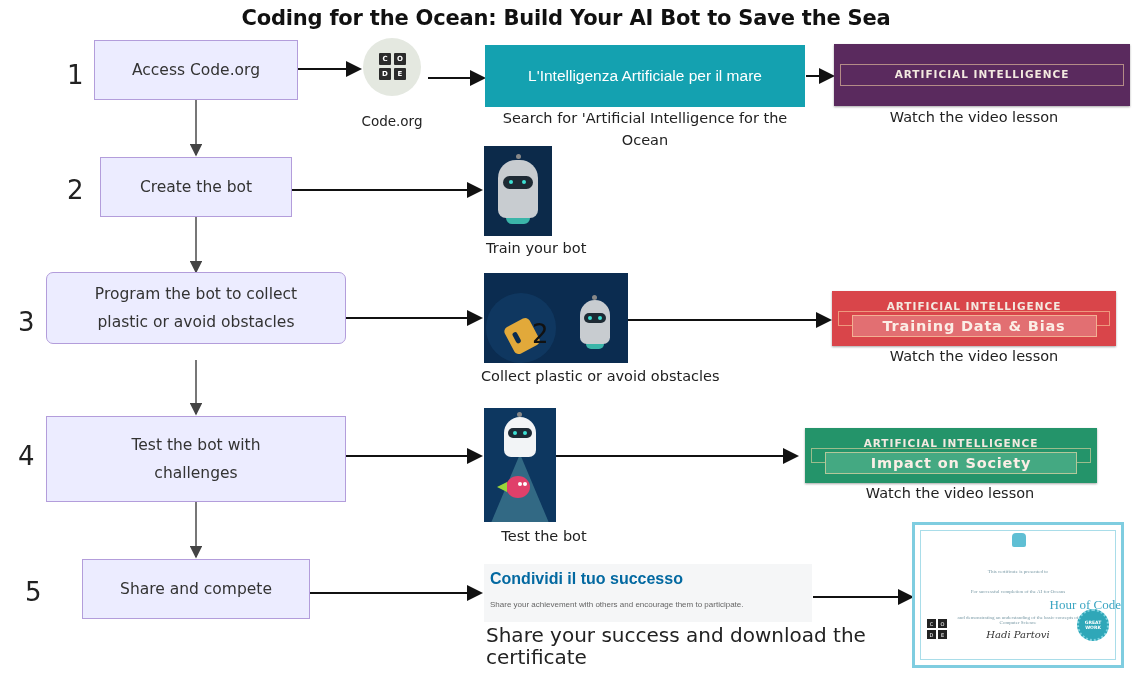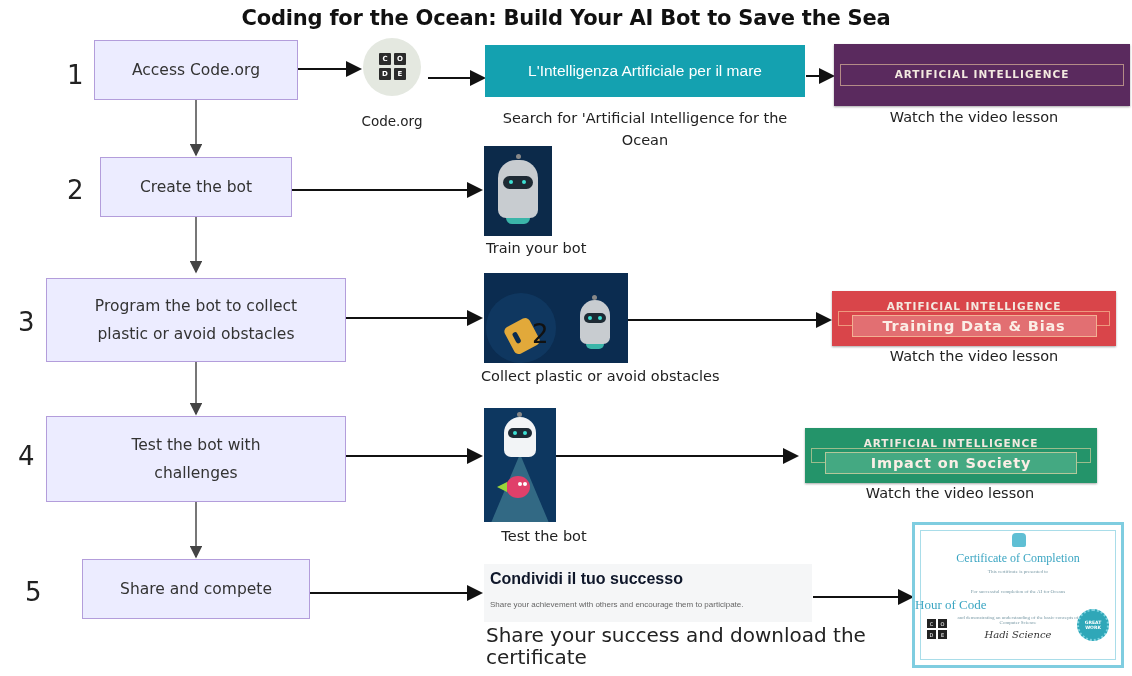--- a/index.html
+++ b/index.html
@@ -45,31 +45,31 @@
   .bot-img { background: #0c2a4a; overflow: hidden; }
   .bot { position: absolute; }
   .bot .head { position: absolute; background: #c8ccd0; border-radius: 18px 18px 8px 8px; }
   .bot .visor { position: absolute; background: #1e2a34; border-radius: 8px; }
   .bot .eye { position: absolute; width: 4px; height: 4px; border-radius: 50%; background: #3de0d2; }
   .bot .antenna { position: absolute; width: 5px; height: 5px; border-radius: 50%; background: #888; }
   .bot .base { position: absolute; background: #3bb5a9; border-radius: 0 0 8px 8px; }
 
   
   .share-card { background: #f5f6f7; box-sizing: border-box; padding: 6px 6px; }
-  .share-card .share-title { font-family: "Liberation Sans", sans-serif; font-weight: bold; font-size: 16px; color: #0f172a; }
+  .share-card .share-title { font-family: "Liberation Sans", sans-serif; font-weight: bold; font-size: 16px; color: #0369a1; }
   .share-card .share-sub { font-size: 8px; color: #666; margin-top: 12px; font-family: "Liberation Sans", sans-serif; }
 
   
   .cert { background: #ffffff; border: 3px solid #7fcde0; box-sizing: border-box; }
   .cert .cert-inner { position: absolute; left: 5px; top: 5px; right: 5px; bottom: 5px; border: 1px solid #a9dde9; }
   .cert .cert-title { position: absolute; left: 0; right: 0; top: 26px; text-align: center;
                       font-family: "Liberation Serif", serif; color: #3aa5c2; font-size: 12px; }
   .cert .cert-small { position: absolute; left: 0; right: 0; text-align: center; font-family: "Liberation Serif", serif;
                       color: #7a9aa6; font-size: 5px; }
-  .cert .cert-hoc { position: absolute; left: 0; right: 0; top: 72px; text-align: left;
+  .cert .cert-hoc { position: absolute; left: 0; right: 0; top: 72px; text-align: right;
                     font-family: "Liberation Serif", serif; color: #3aa5c2; font-size: 13px; }
   .cert .seal { position: absolute; right: 12px; top: 84px; width: 28px; height: 28px; border-radius: 50%;
                 background: #2fa7b8; border: 2px dotted #7fd3e0; color: #fff; font-size: 4.5px; display: flex;
                 align-items: center; justify-content: center; text-align: center; font-weight: bold; }
   .cert .cert-logo { position: absolute; left: 12px; top: 94px; width: 20px; height: 20px; display: grid;
                      grid-template-columns: 9px 9px; grid-gap: 2px; }
   .cert .cert-logo span { background: #222; color: #fff; font-size: 5px; display: flex; align-items: center; justify-content: center; }
   .cert .signature { position: absolute; left: 0; right: 0; top: 104px; text-align: center; font-family: "DejaVu Serif", serif;
                      font-style: italic; font-size: 10px; color: #333; }
 </style>
@@ -114,41 +114,41 @@
 <div class="abs step-num" style="left:18px;top:307px;">3</div>
 <div class="abs step-num" style="left:18px;top:441px;">4</div>
 <div class="abs step-num" style="left:25px;top:577px;">5</div>
 
 <div class="abs step-box" style="left:94px;top:40px;width:204px;height:60px;">
   <span>Access Code.org</span>
 </div>
 <div class="abs step-box" style="left:100px;top:157px;width:192px;height:60px;">
   <span>Create the bot</span>
 </div>
-<div class="abs step-box" style="left:46px;top:278px;width:300px;height:84px;padding:0 40px;">
+<div class="abs step-box" style="left:46px;top:272px;width:300px;height:72px;padding:0 40px;border-radius:7px;">
   <span>Program the bot to collect plastic or avoid obstacles</span>
 </div>
 <div class="abs step-box" style="left:46px;top:416px;width:300px;height:86px;padding:0 70px;">
   <span>Test the bot with challenges</span>
 </div>
 <div class="abs step-box" style="left:82px;top:559px;width:228px;height:60px;">
   <span>Share and compete</span>
 </div>
 
 <div class="abs codeorg-circle" style="left:363px;top:38px;">
   <div class="codeorg-grid">
     <span>C</span>
     <span>O</span>
     <span>D</span>
     <span>E</span>
   </div>
 </div>
 <div class="abs caption" style="left:350px;top:110px;width:84px;font-size:13.5px;">Code.org</div>
 
-<div class="abs teal-banner" style="left:485px;top:45px;width:320px;height:52px;text-align:right;">
+<div class="abs teal-banner" style="left:485px;top:45px;width:320px;height:62px;text-align:right;">
   <span>L'Intelligenza Artificiale per il mare</span>
 </div>
 <div class="abs caption" style="left:500px;top:107px;width:290px;">Search for 'Artificial Intelligence for the Ocean</div>
 
 <div class="abs badge purple" style="left:834px;top:44px;width:296px;height:62px;">
   <div class="badge-inner-frame">
     <div class="kicker">ARTIFICIAL INTELLIGENCE</div>
   </div>
 </div>
 <div class="abs caption" style="left:834px;top:106px;width:280px;">Watch the video lesson</div>
@@ -217,26 +217,25 @@
 
 <div class="abs share-card" style="left:484px;top:564px;width:328px;height:58px;">
   <div class="share-title">Condividi il tuo successo</div>
   <div class="share-sub">Share your achievement with others and encourage them to participate.</div>
 </div>
 <div class="abs caption left" style="left:486px;top:624px;width:420px;font-size:20px;">Share your success and download the certificate</div>
 
 <div class="abs cert" style="left:912px;top:522px;width:212px;height:146px;">
   <div class="cert-inner"></div>
   <div style="position:absolute;left:97px;top:8px;width:14px;height:14px;border-radius:4px 4px 2px 2px;background:#5fbfd4;"></div>
-  <div class="cert-title">Certificate of Completion</div>
   <div class="cert-small" style="top:44px;">This certificate is presented to</div>
   <div class="cert-small" style="top:64px;">For successful completion of the AI for Oceans</div>
   <div class="cert-hoc">Hour of Code</div>
   <div class="cert-small" style="top:90px;left:40px;right:40px;">and demonstrating an understanding of the basic concepts of Computer Science</div>
-  <div class="signature">Hadi Science</div>
+  <div class="signature">Hadi Partovi</div>
   <div class="cert-logo">
     <span>C</span>
     <span>O</span>
     <span>D</span>
     <span>E</span>
   </div>
   <div class="seal">
     <span>GREAT WORK</span>
   </div>
 </div>

